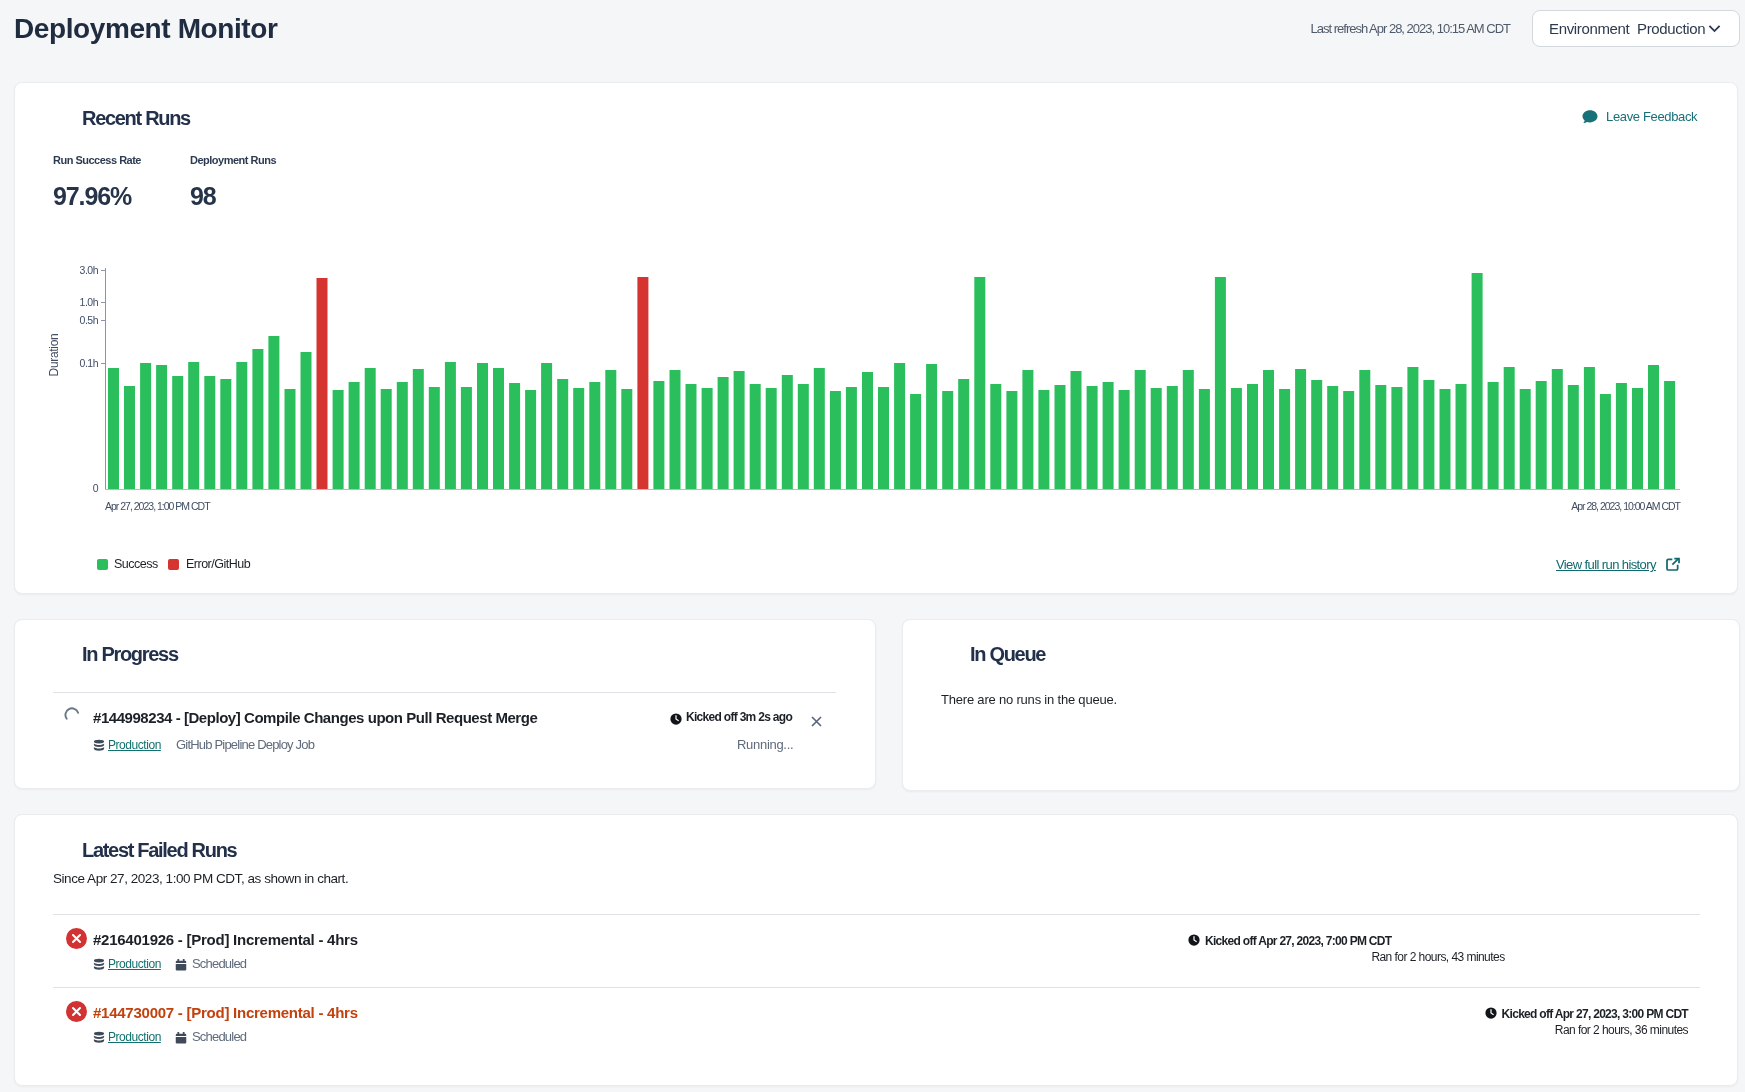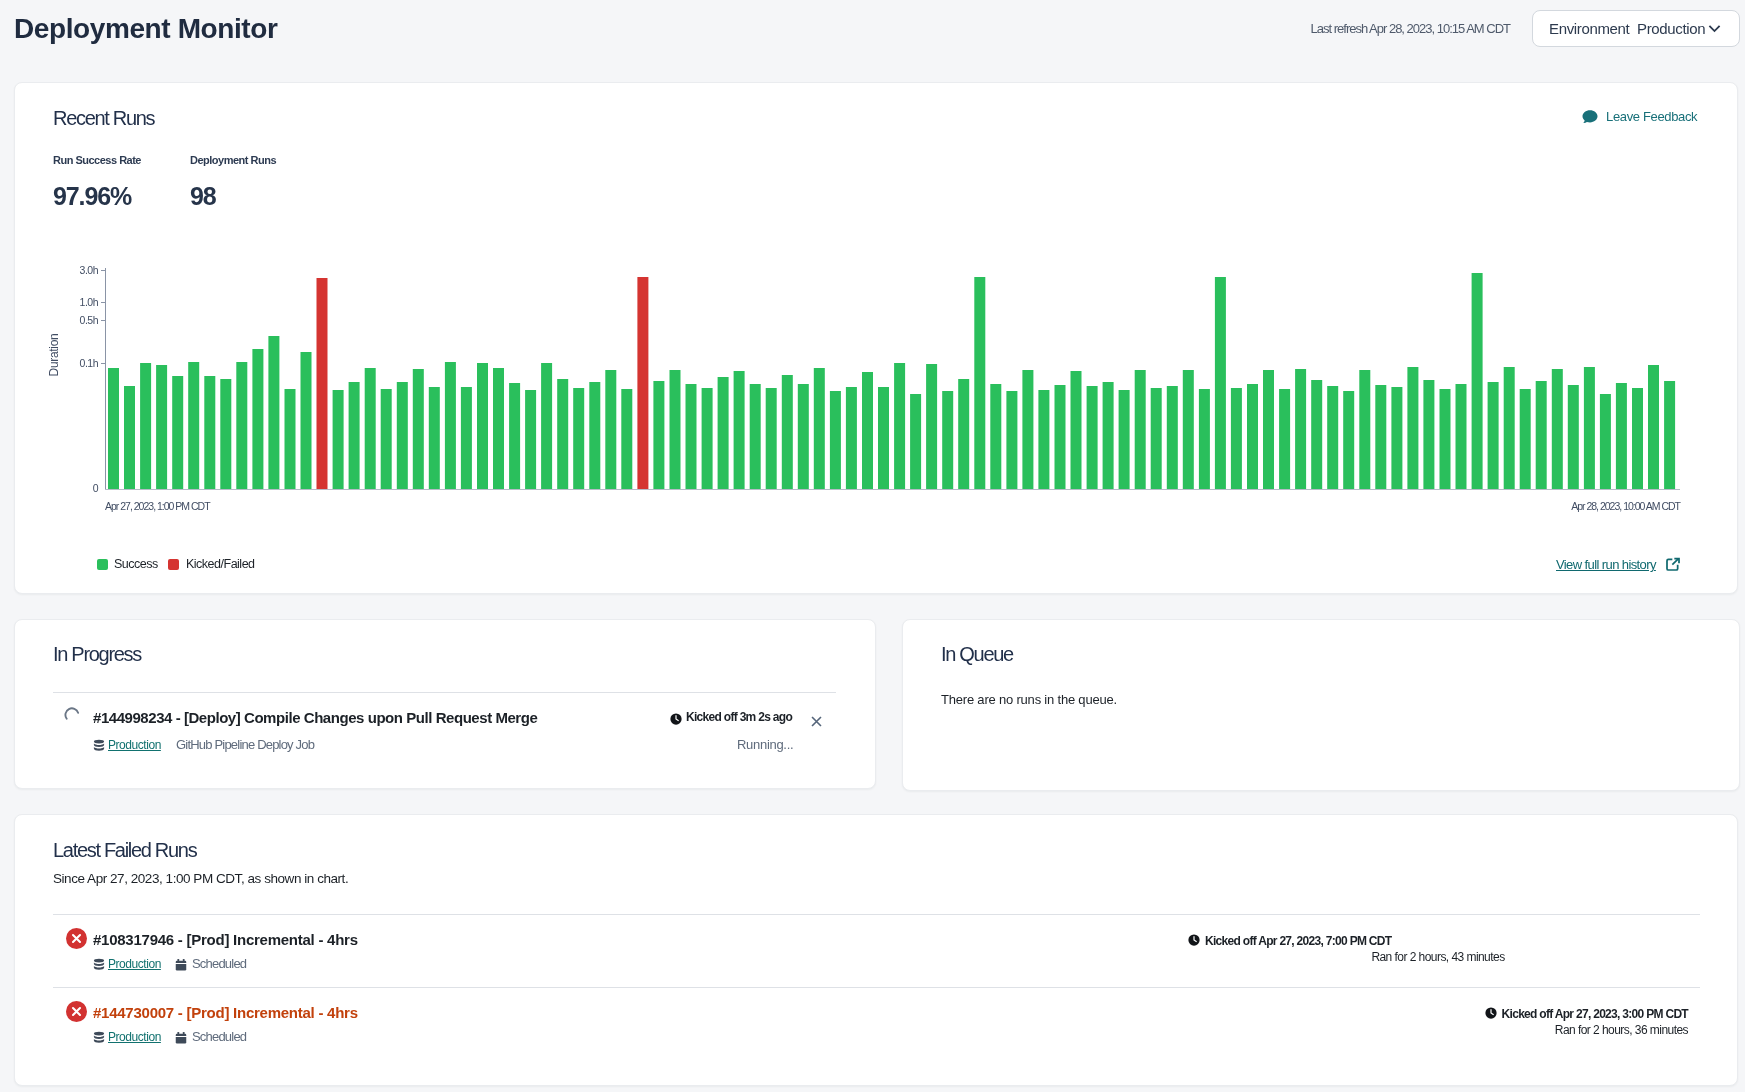--- a/index.html
+++ b/index.html
@@ -1,19 +1,19 @@
 <!DOCTYPE html>
 <html><head><meta charset="utf-8">
 <style>
 * { margin:0; padding:0; box-sizing:border-box; }
 html,body { width:1745px; height:1092px; background:#f5f6f8; font-family:"Liberation Sans",sans-serif; position:relative; overflow:hidden; }
 .abs { position:absolute; }
 .card { position:absolute; background:#fff; border:1px solid #eaecef; border-radius:8px; box-shadow:0 1px 2px rgba(20,30,40,.05); }
 .navy { color:#22304a; }
-.ctitle { font-size:20px; font-weight:normal; letter-spacing:-1.3px; color:#22304a; }
+.ctitle { font-size:20px; font-weight:bold; letter-spacing:-1.3px; color:#22304a;margin-left:29px; }
 </style></head>
 <body>
 
 <div class="abs navy" style="left:14px;top:13px;font-size:28px;font-weight:bold;letter-spacing:-0.4px;color:#202c40">Deployment Monitor</div>
 <div class="abs" style="left:1310px;top:21px;width:200px;text-align:right;font-size:13px;letter-spacing:-1px;color:#4f5a6b">Last refresh Apr 28, 2023, 10:15 AM CDT</div>
 <div class="abs" style="left:1532px;top:10px;width:208px;height:37px;background:#fff;border:1px solid #d3d8de;border-radius:8px"></div>
 <div class="abs" style="left:1549px;top:20px;font-size:15px;letter-spacing:-0.35px;color:#2d3a4e">Environment&nbsp; Production</div>
 <div class="abs" style="left:1706px;top:20px"><svg width="17" height="17" viewBox="0 0 20 20" fill="none" stroke="#2c3a4e" stroke-width="2.2">
       <path d="M4 7l6 6 6-6"></path>
     </svg></div>
@@ -142,21 +142,21 @@
 <line x1="61" y1="15.5" x2="65" y2="15.5"></line>
       <line x1="61" y1="47.5" x2="65" y2="47.5"></line>
 <line x1="61" y1="65.5" x2="65" y2="65.5"></line>
       <line x1="61" y1="108.5" x2="65" y2="108.5"></line>
 </g>
 <line x1="65" y1="234.5" x2="1640" y2="234.5" stroke="#b6bcc7" stroke-width="1"></line>
 </svg>
 <div class="abs" style="left:97px;top:559px;width:11px;height:11px;background:#2abf5c;border-radius:2px"></div>
 <div class="abs" style="left:114px;top:557px;font-size:12.5px;letter-spacing:-0.5px;color:#1c2127">Success</div>
 <div class="abs" style="left:168px;top:559px;width:11px;height:11px;background:#d53431;border-radius:2px"></div>
-<div class="abs" style="left:186px;top:557px;font-size:12.5px;letter-spacing:-0.5px;color:#1c2127">Kicked/Failed</div>
+<div class="abs" style="left:186px;top:557px;font-size:12.5px;letter-spacing:-0.5px;color:#1c2127">Error/GitHub</div>
 <div class="abs" style="left:1556px;top:557px;font-size:13px;letter-spacing:-0.6px;color:#10696f;text-decoration:underline">View full run history</div>
 <div class="abs" style="left:1665px;top:556px"><svg width="16" height="16" viewBox="0 0 24 24" fill="none" stroke="#10696f" stroke-width="2.6">
       <path d="M19 13v6a 2 2 0 0 1-2 2H5a2 2 0 0 1-2-2V7a2 2 0 0 1 2-2h6"></path>
       <path d="M14 4h7v7" stroke-linejoin="miter"></path>
       <path d="M11 13L20.2 3.8"></path>
     </svg></div>
 
 <div class="card" style="left:14px;top:619px;width:862px;height:170px"></div>
 <div class="abs ctitle" style="left:53px;top:643px">In Progress</div>
 <div class="abs" style="left:53px;top:692px;width:783px;height:1px;background:#dee1e6"></div>
@@ -186,21 +186,21 @@
 <div class="abs" style="left:941px;top:692px;font-size:13px;letter-spacing:-0.2px;color:#1c2127">There are no runs in the queue.</div>
 
 <div class="card" style="left:14px;top:814px;width:1724px;height:272px"></div>
 <div class="abs ctitle" style="left:53px;top:839px">Latest Failed Runs</div>
 <div class="abs" style="left:53px;top:871px;font-size:13.5px;letter-spacing:-0.45px;color:#1c2127">Since Apr 27, 2023, 1:00 PM CDT, as shown in chart.</div>
 <div class="abs" style="left:53px;top:914px;width:1647px;height:1px;background:#dee1e6"></div>
 <div class="abs" style="left:66px;top:928px"><svg width="21" height="21" viewBox="0 0 21 21">
       <circle cx="10.5" cy="10.5" r="10.5" fill="#d23231"></circle>
       <path d="M7 7l7 7M14 7l-7 7" stroke="#fff" stroke-width="2.1" stroke-linecap="round"></path>
     </svg></div>
-<div class="abs" style="left:93px;top:931px;font-size:15px;font-weight:bold;letter-spacing:-0.25px;color:#1c2127">#108317946 - [Prod] Incremental - 4hrs</div>
+<div class="abs" style="left:93px;top:931px;font-size:15px;font-weight:bold;letter-spacing:-0.25px;color:#1c2127">#216401926 - [Prod] Incremental - 4hrs</div>
 <div class="abs" style="left:93px;top:957px"><svg width="12" height="13" viewBox="0 0 16 16" fill="#3e4a59">
       <ellipse cx="8" cy="2.8" rx="6.8" ry="2.6"></ellipse>
       <path d="M1.2 5.2c1.2 1.3 3.8 2 6.8 2s5.6-.7 6.8-2v2.2c0 1.5-3 2.7-6.8 2.7S1.2 8.9 1.2 7.4z"></path>
       <path d="M1.2 10c1.2 1.3 3.8 2 6.8 2s5.6-.7 6.8-2v2.3c0 1.5-3 2.6-6.8 2.6s-6.8-1.1-6.8-2.6z"></path>
     </svg></div>
 <div class="abs" style="left:108px;top:957px;font-size:12px;letter-spacing:-0.45px;color:#11716f;text-decoration:underline">Production</div>
 <div class="abs" style="left:175px;top:957px"><svg width="12" height="13" viewBox="0 0 16 16" fill="#3e4a59">
       <rect x="3.2" y="0.5" width="2.4" height="3.4" rx="0.8"></rect>
       <rect x="10.4" y="0.5" width="2.4" height="3.4" rx="0.8"></rect>
       <path d="M1 4.6a1.6 1.6 0 0 1 1.6-1.6h10.8A1.6 1.6 0 0 1 15 4.6V6H1z"></path>

